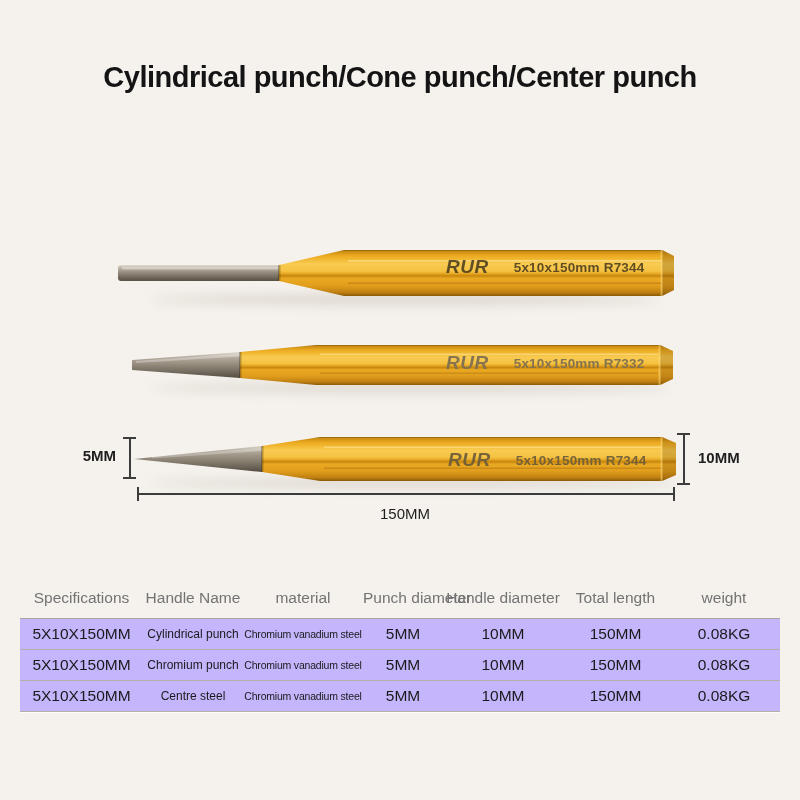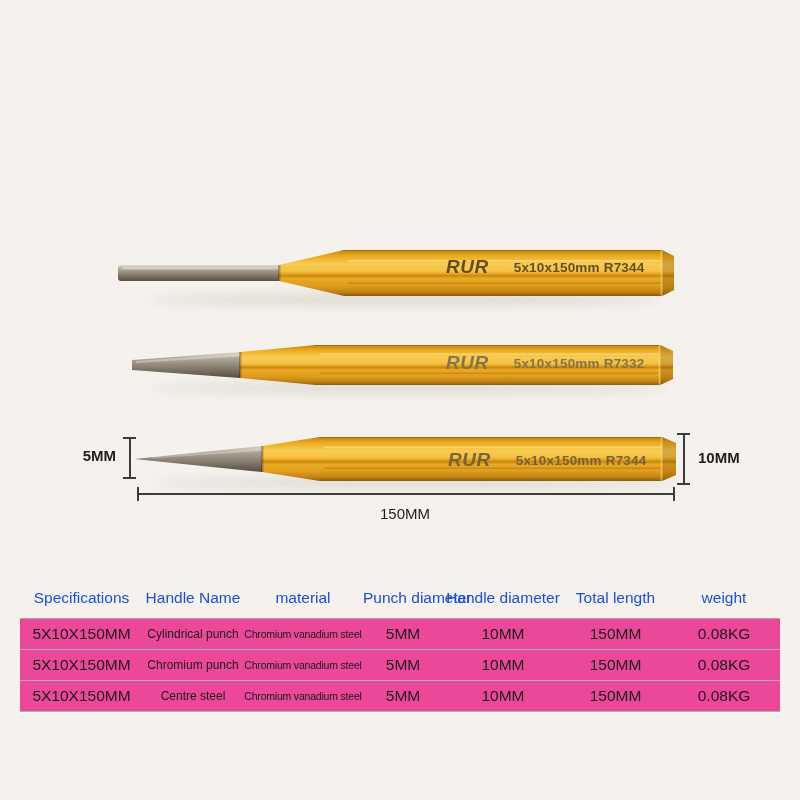--- a/index.html
+++ b/index.html
@@ -30,39 +30,40 @@
   .vbracket{position:absolute; width:13px;}
   .vbracket .bar{position:absolute; left:50%; top:0; bottom:0; width:2px; margin-left:-1px; background:#3c3c3c;}
   .vbracket .cap{position:absolute; left:0; right:0; height:2px; background:#3c3c3c;}
   .vbracket .cap.top{top:0;} .vbracket .cap.bottom{bottom:0;}
   .hline{position:absolute; height:2px; background:#3c3c3c;}
   .hline .tick{position:absolute; width:2px; height:14px; top:-6px; background:#3c3c3c;}
   .hline .tick.left{left:0;} .hline .tick.right{right:0;}
   
   .spec-table{position:absolute; left:20px; top:577px; width:760px;}
   .t-header{display:flex; align-items:center; height:41px; border-bottom:1.5px solid #aaa7a1;}
-  .t-header .c{font-size:15.5px; font-weight:500; color:#1d4ed8;}
+  .t-header .c{font-size:15.5px; font-weight:500; color:#737373;}
   .t-row{
     display:flex; align-items:center; height:30px;
-    background:#ec4899; border-bottom:1.5px solid #b2afa9;
+    background:#c4b5fd; border-bottom:1.5px solid #b2afa9;
     box-shadow:0 1px 0 rgba(255,255,255,.85);
   }
   .c{text-align:center; white-space:nowrap;}
   .c1{width:123px;} .c2{width:100px;} .c3{width:120px;} .c4{width:80px;}
   .c5{width:120px;} .c6{width:105px;} .c7{width:112px;}
   .t-row .c1{font-size:15.5px;}
   .t-row .c2{font-size:12px;}
   .t-row .c3{font-size:10.5px; letter-spacing:-.2px;}
   .t-row .c4,.t-row .c5,.t-row .c6,.t-row .c7{font-size:15.5px;}
 </style>
 </head>
 <body>
 
 <div class="page">
 
+  <h1 class="title">Cylindrical punch/Cone punch/Center punch</h1>
 
   <div class="shadow" style="left:150px;top:295px;width:510px;height:9px;"></div>
   <svg class="punch-svg" style="left:116px;top:247px;" width="560" height="52" viewBox="0 0 560 52">
     <defs>
       <linearGradient id="s1" x1="0" y1="0" x2="0" y2="1">
         <stop offset="0" stop-color="#e2dcd2"></stop>
           <stop offset=".18" stop-color="#bdb4a6"></stop>
         <stop offset=".45" stop-color="#978e80"></stop>
           <stop offset=".75" stop-color="#746b5e"></stop>
         <stop offset="1" stop-color="#585044"></stop>

